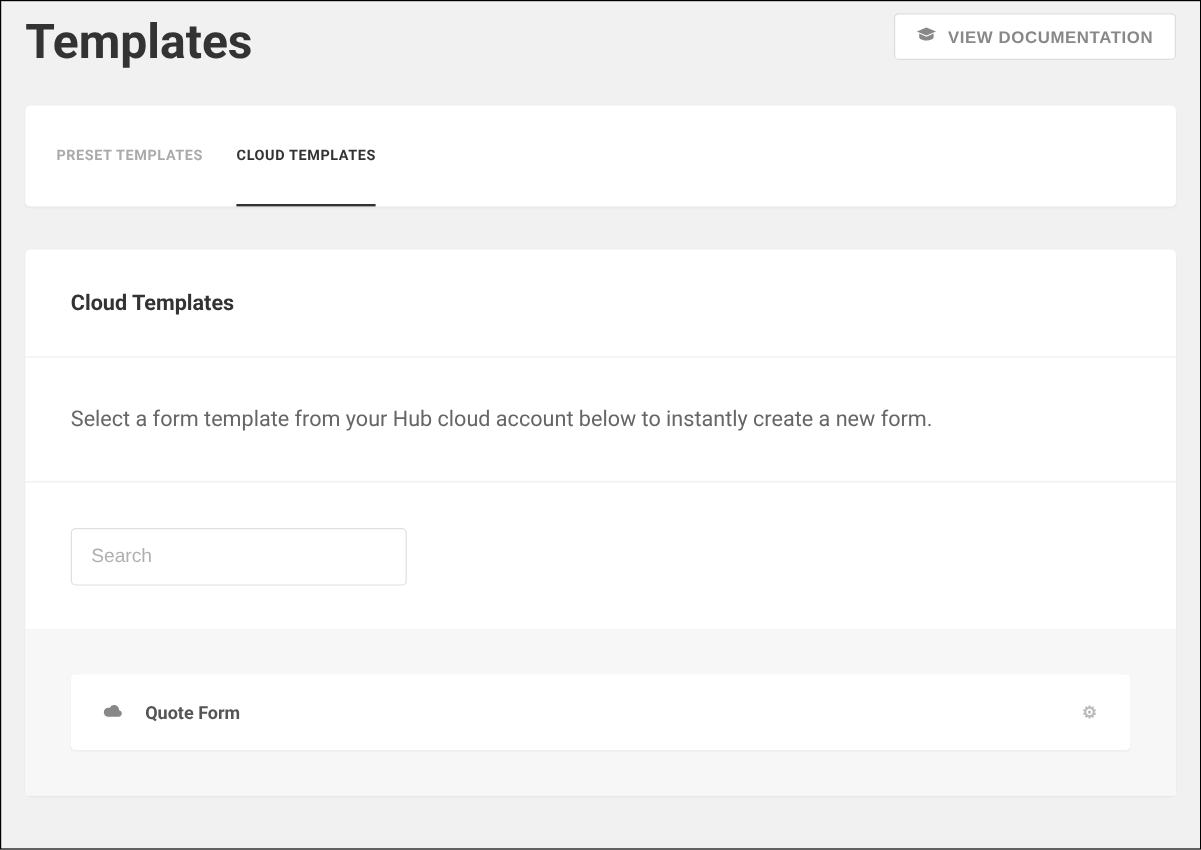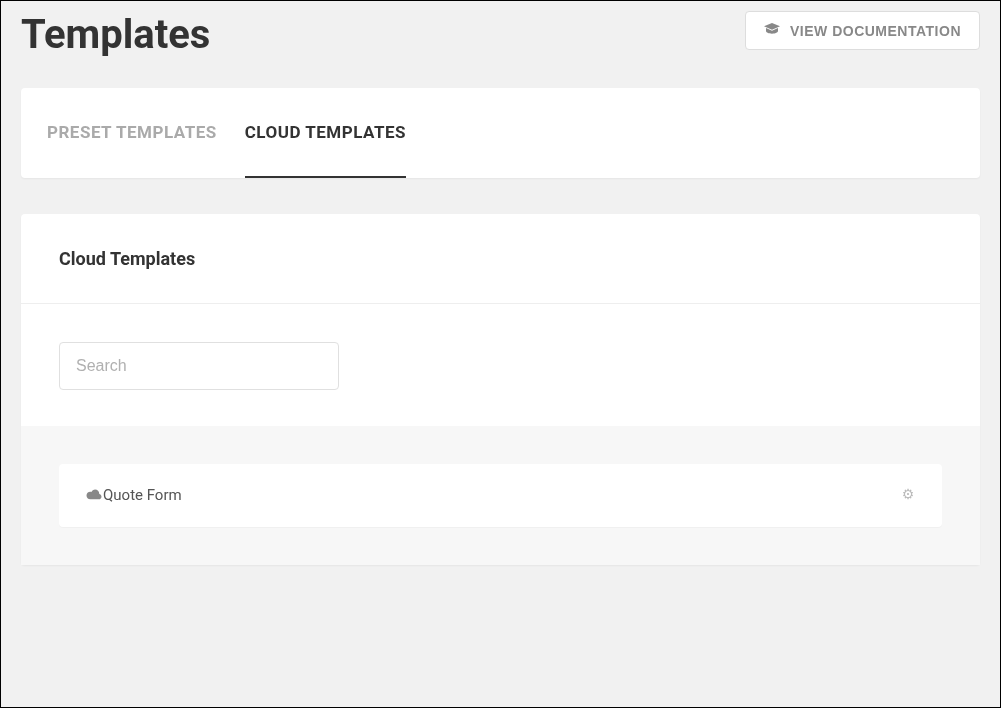--- a/index.html
+++ b/index.html
@@ -50,21 +50,21 @@
       border-radius: 4px;
       box-shadow: 0 1px 2px rgba(0,0,0,0.05);
     }
     .tabs {
       display: flex;
       padding: 0 26px;
     }
     .tab {
       padding: 34px 0;
       margin-right: 28px;
-      font-size: 17px;
+      font-size: 12px;
       font-weight: 700;
       letter-spacing: 0.5px;
       color: #aaa;
       cursor: pointer;
       border-bottom: 2px solid transparent;
     }
     .tab.active {
       color: #333;
       border-bottom: 2px solid #333;
     }
@@ -108,21 +108,24 @@
     }
     .list-area {
       background: #f7f7f7;
       padding: 38px 38px;
     }
     .list-item {
       background: #fff;
       border-radius: 4px;
       padding: 22px 26px;
       display: flex;
+      align-items: center;
+      gap: 18px;
       box-shadow: 0 1px 1px rgba(0,0,0,0.03);
+      font-weight: bold;
     }
     .list-item .label {
       flex: 1;
       font-size: 15px;
       color: #555;
     }
     .cloud-icon svg {
       width: 18px;
       height: 14px;
       fill: #888;
@@ -155,20 +158,21 @@
     <div class="tabs">
       <div class="tab">PRESET TEMPLATES</div>
       <div class="tab active">CLOUD TEMPLATES</div>
     </div>
   </div>
 
   <div class="section-card">
     <div class="section-header">
       <div class="section-title">Cloud Templates</div>
     </div>
+    <div class="section-desc">Select a form template from your Hub cloud account below to instantly create a new form.</div>
     <div class="search-wrap">
       <input type="text" class="search-input" placeholder="Search" style="">
     </div>
     <div class="list-area">
       <div class="list-item">
         <span class="cloud-icon">
           <svg viewBox="0 0 24 16">
               <path d="M19 7.5 C19 4.5 16.5 2 13.5 2 C11.3 2 9.4 3.3 8.6 5.2 C8.1 5.1 7.6 5 7 5 C4.2 5 2 7.2 2 10 C2 12.8 4.2 15 7 15 L18.5 15 C20.4 15 22 13.4 22 11.5 C22 9.7 20.7 8.2 19 7.9 Z"></path>
             </svg>
         </span>

